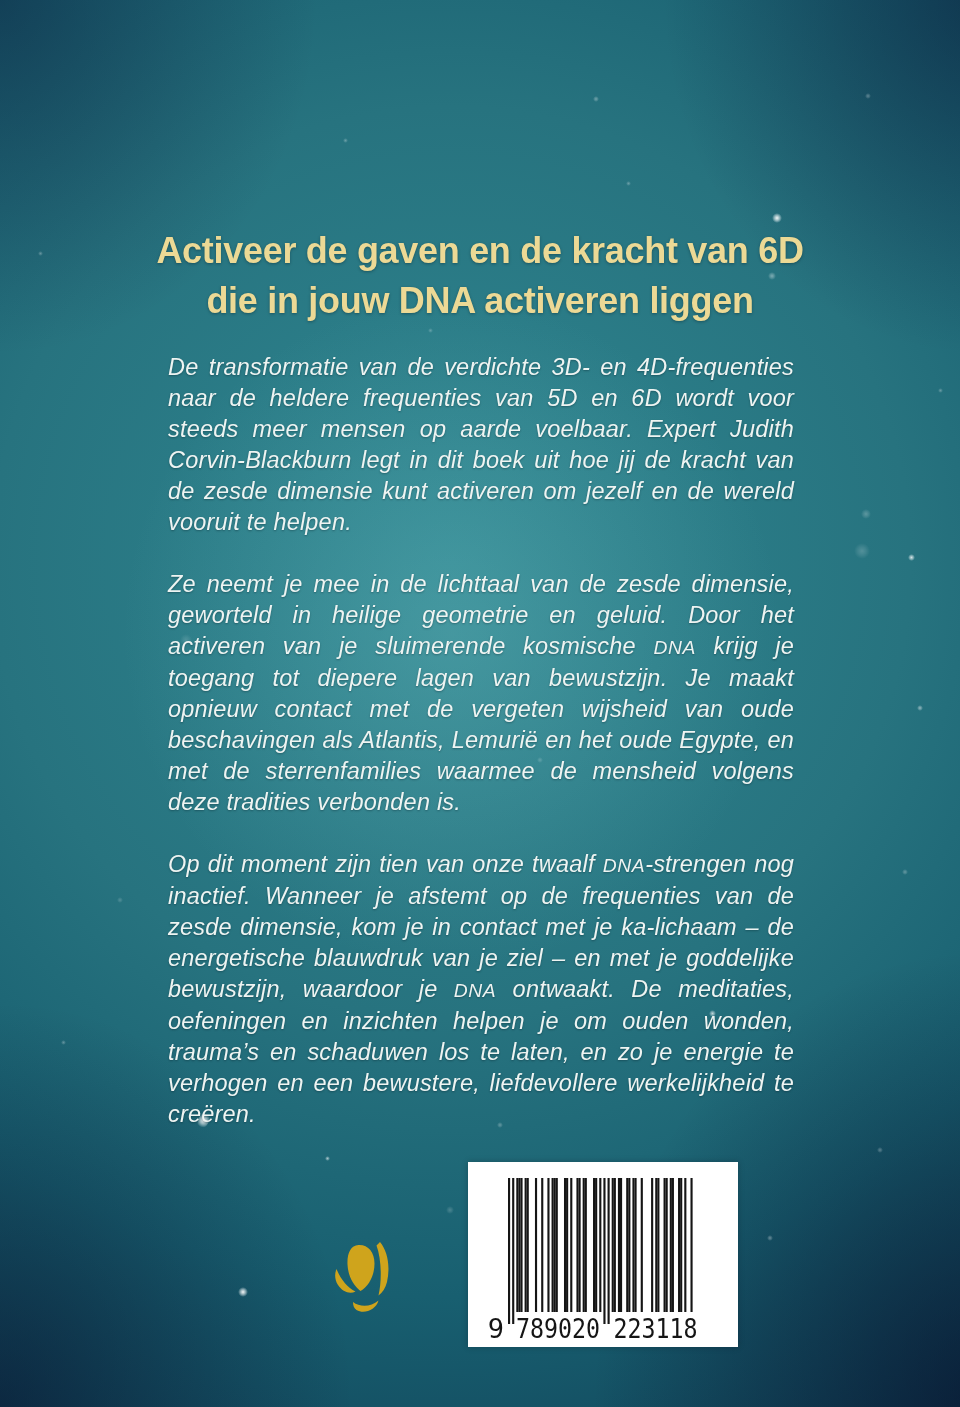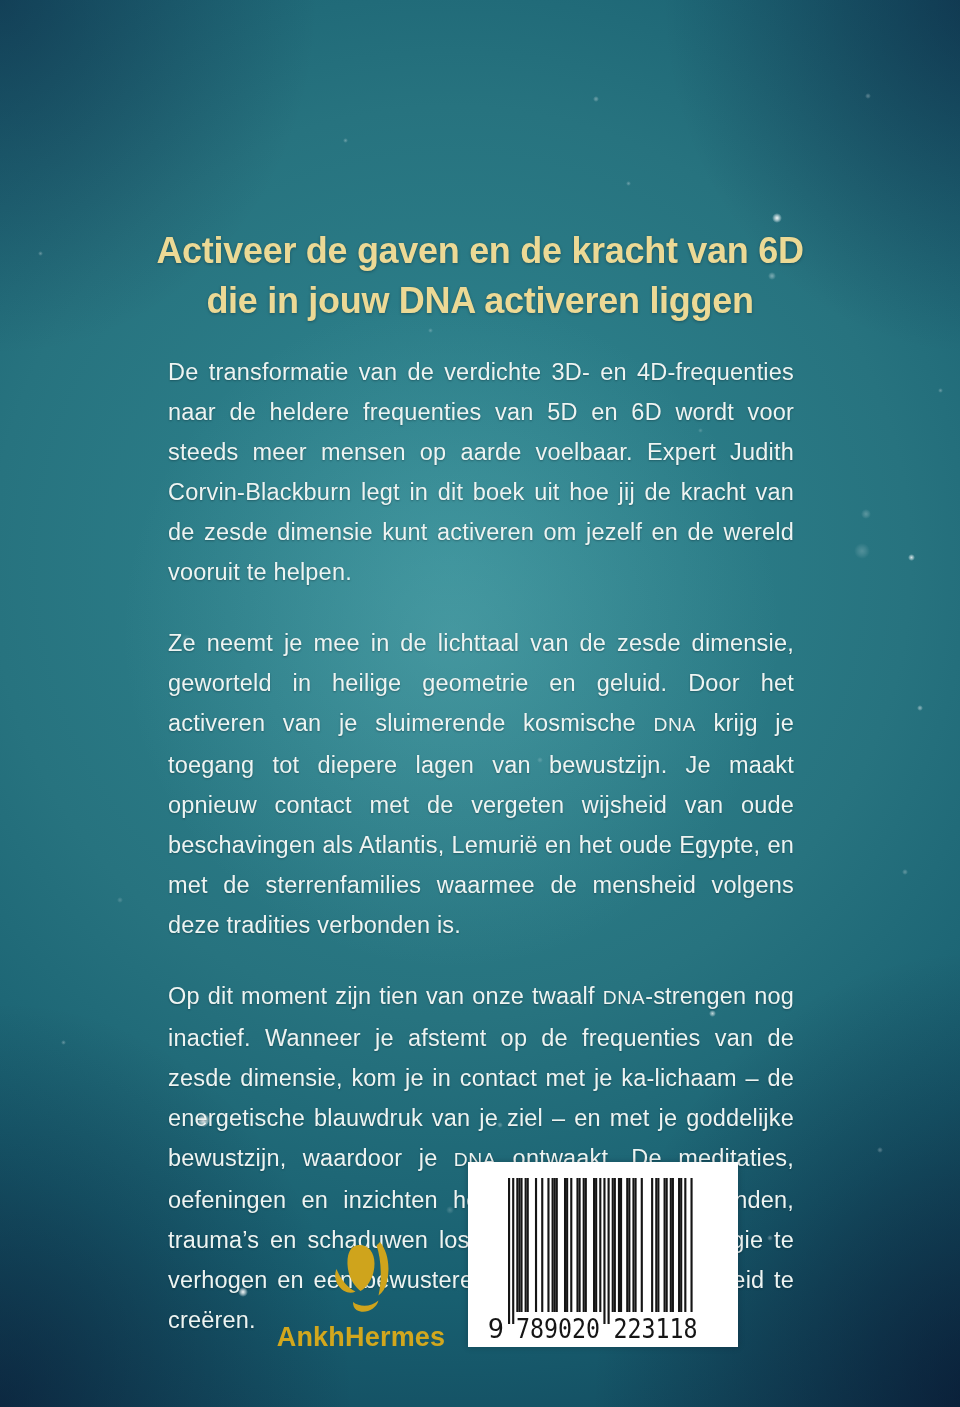--- a/index.html
+++ b/index.html
@@ -27,24 +27,25 @@
   .tagline{
     position:absolute;left:0;top:226px;width:960px;
     text-align:center;
     color:var(--heading-text,#ecd995);
     font-size:36px;font-weight:700;line-height:50px;letter-spacing:-0.3px;
     text-shadow:0 1px 3px rgba(0,20,30,.35);
   }
   .blurb{
     position:absolute;left:168px;top:352px;width:626px;
     color:var(--body-text,#eef4f2);
-    font-size:23.5px;font-weight:300;line-height:40px;
+    font-size:23.5px;font-weight:300;line-height:31px;
     letter-spacing:0.2px;
     text-align:justify;
     text-shadow:0 1px 2px rgba(0,25,35,.35);
+    font-style:italic;
   }
   .blurb p{margin:0 0 31px 0;}
   .blurb p:last-child{margin-bottom:8px;}
   .blurb .sc{font-size:0.82em;letter-spacing:0.6px;}
   .barcode-panel{
     position:absolute;left:468px;top:1162px;width:270px;height:185px;
     background:var(--barcode-background,#ffffff);
     box-shadow:0 0 6px rgba(0,10,20,.25);
   }
   .barcode-panel svg{display:block;width:270px;height:185px;}
@@ -107,21 +108,20 @@
 
   <div class="publisher">
     <svg class="mark" width="66" height="78" viewBox="0 0 64 78" xmlns="http://www.w3.org/2000/svg">
       <g fill="#cfa41c">
         <path d="M29.5 3 C39 2.5 45.5 10 45.5 21.5 C45.5 34 39.5 44.5 31.5 49 C25 44 19 34.5 18.5 22.5 C18 11.5 21.5 3.5 29.5 3 Z"></path>
         <path d="M51 0 C58.5 9 61.5 24 58 40 C56.5 46 53.5 50.5 49.5 53.5 C53 39 52.5 17 47.5 3.5 Z"></path>
         <path d="M7.5 27 C12 38 18.5 45.5 26.5 49.5 C21 52.5 13.5 50 9 43 C5.5 37.5 5.5 31.5 7.5 27 Z"></path>
         <path d="M24 60 C31 65.5 42 65 49.5 58.5 C47 68 35 72.5 27.5 68 C25 66.5 24 63.5 24 60 Z"></path>
       </g>
     </svg>
-    <span class="name">AnkhHermes</span>
   </div>
 
   <div class="barcode-panel">
     <svg viewBox="0 0 270 185" xmlns="http://www.w3.org/2000/svg">
         <g fill="#151515">
           <rect x="40.00" y="16" width="2.13" height="146"></rect>
           <rect x="44.15" y="16" width="2.13" height="146"></rect>
           <rect x="48.29" y="16" width="2.13" height="134"></rect>
           <rect x="50.37" y="16" width="2.13" height="134"></rect>
           <rect x="52.44" y="16" width="2.13" height="134"></rect>

